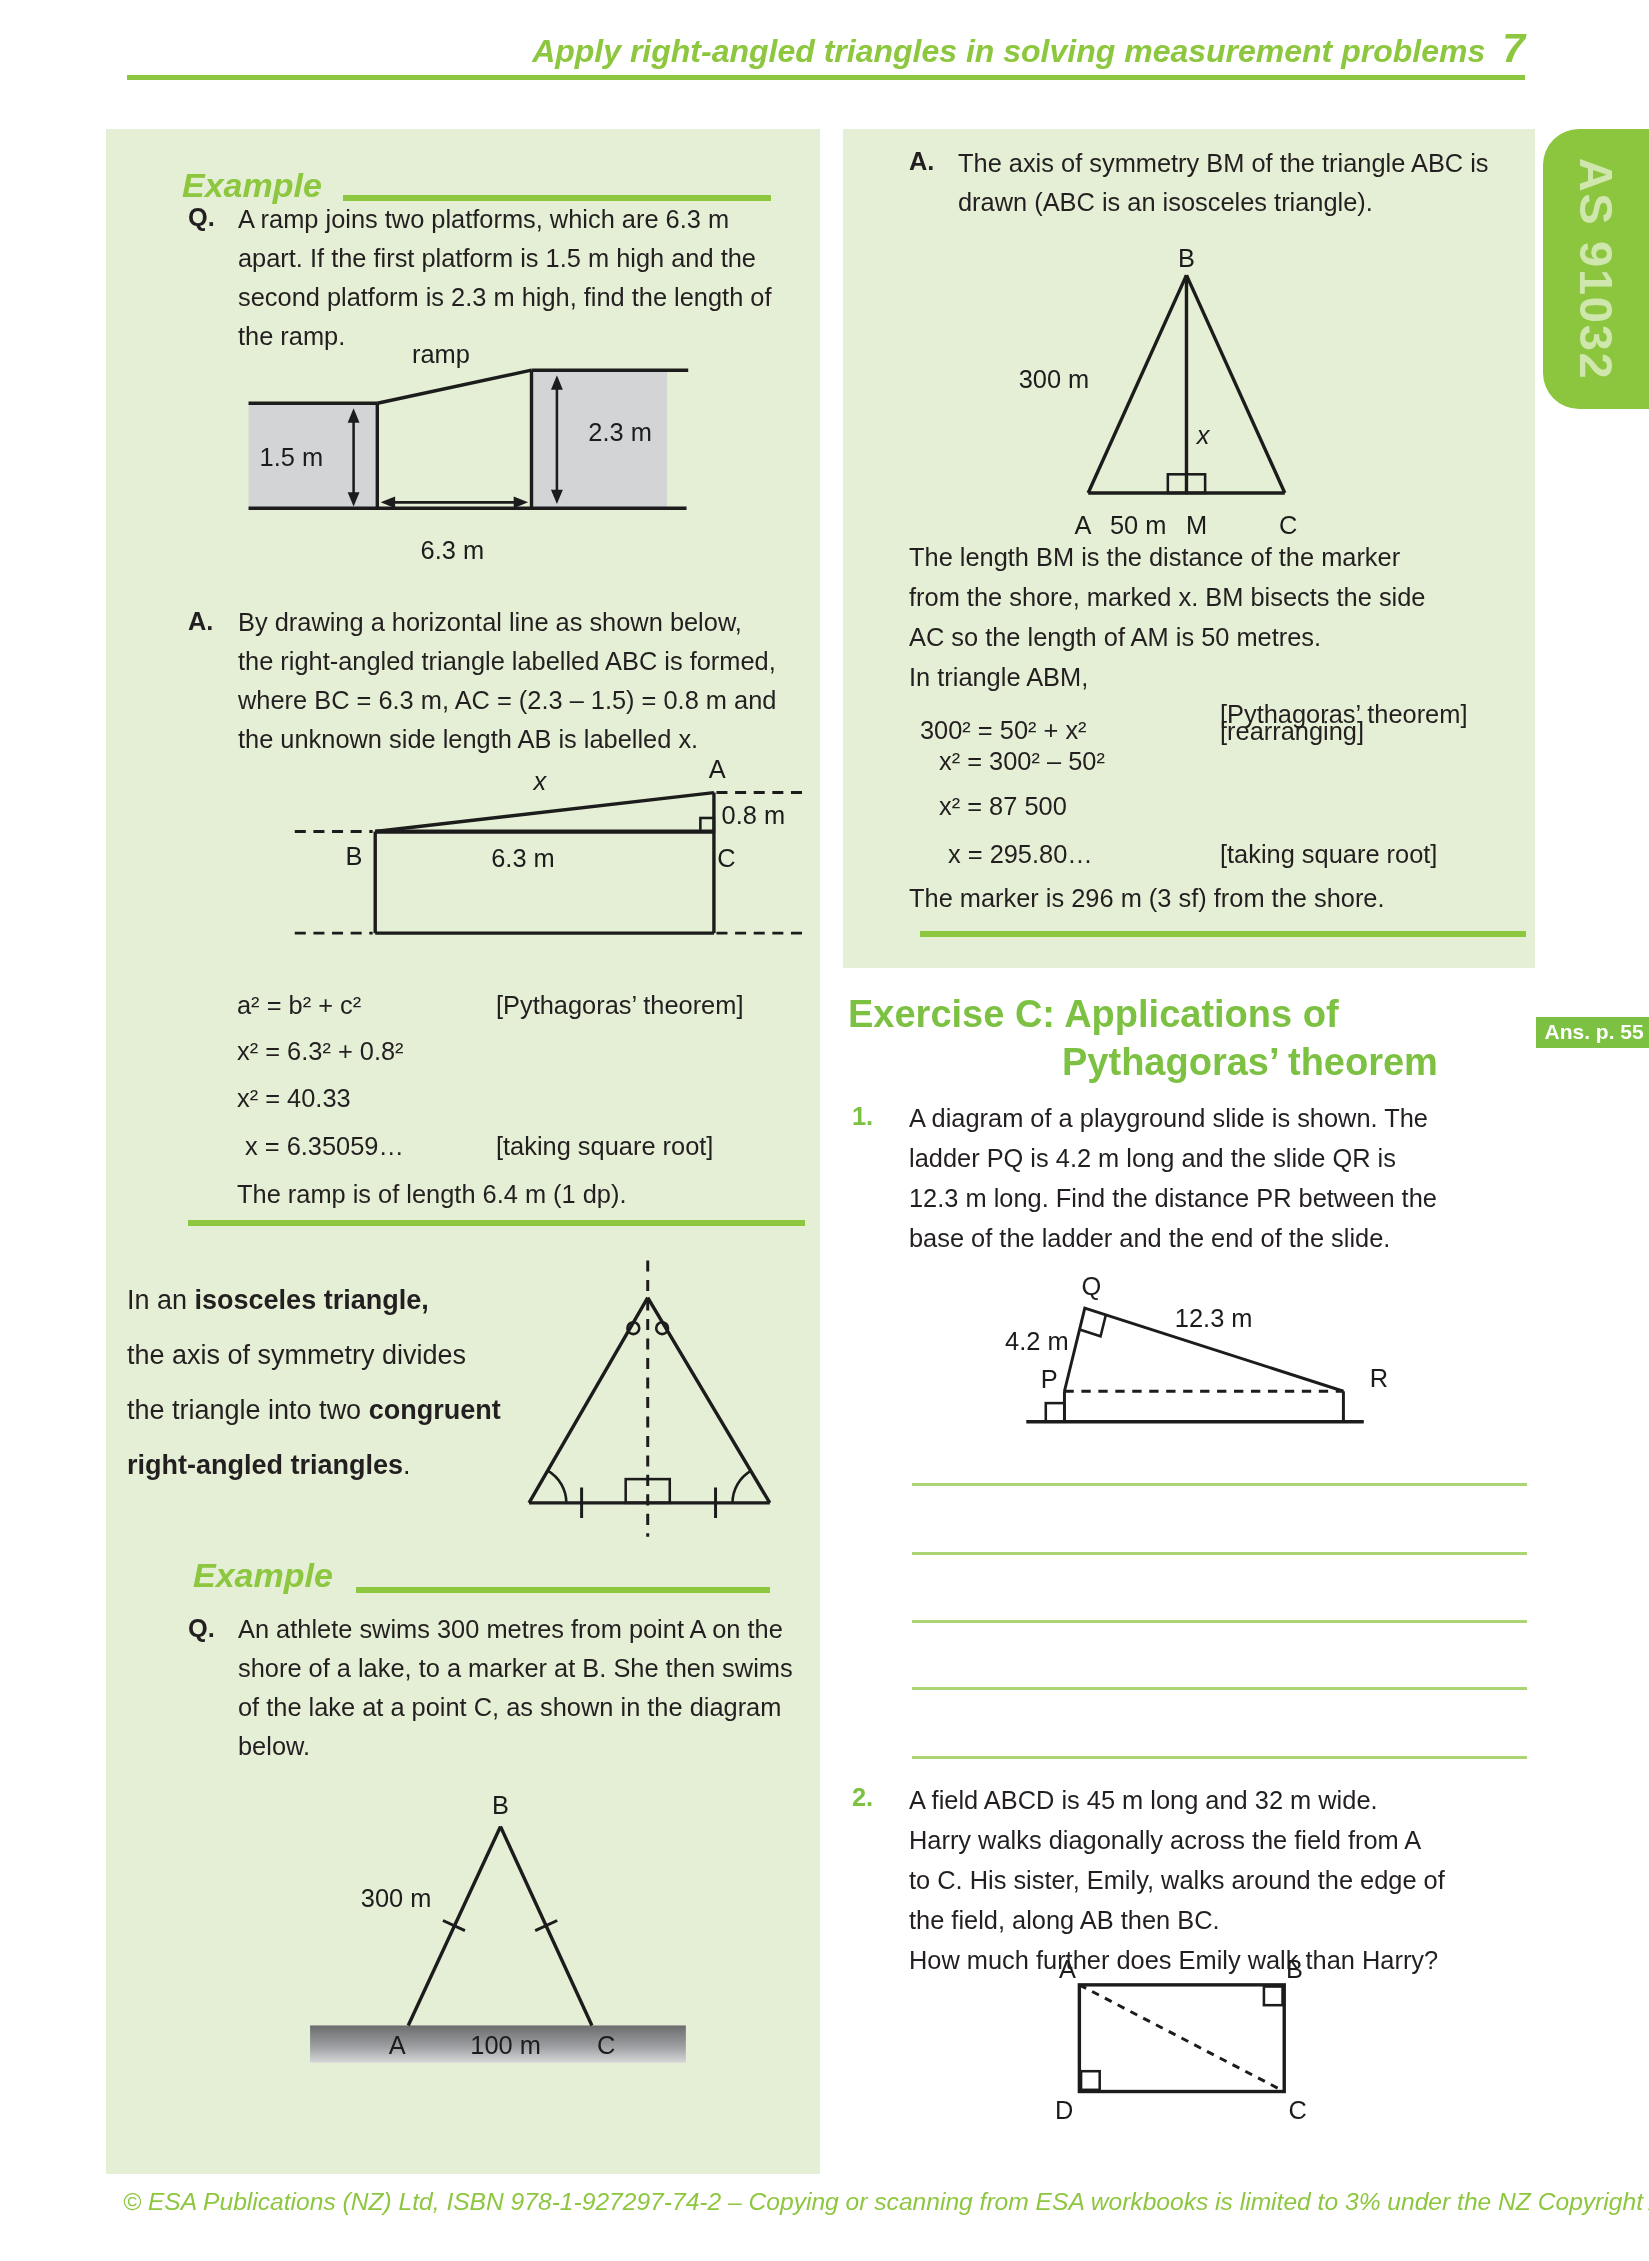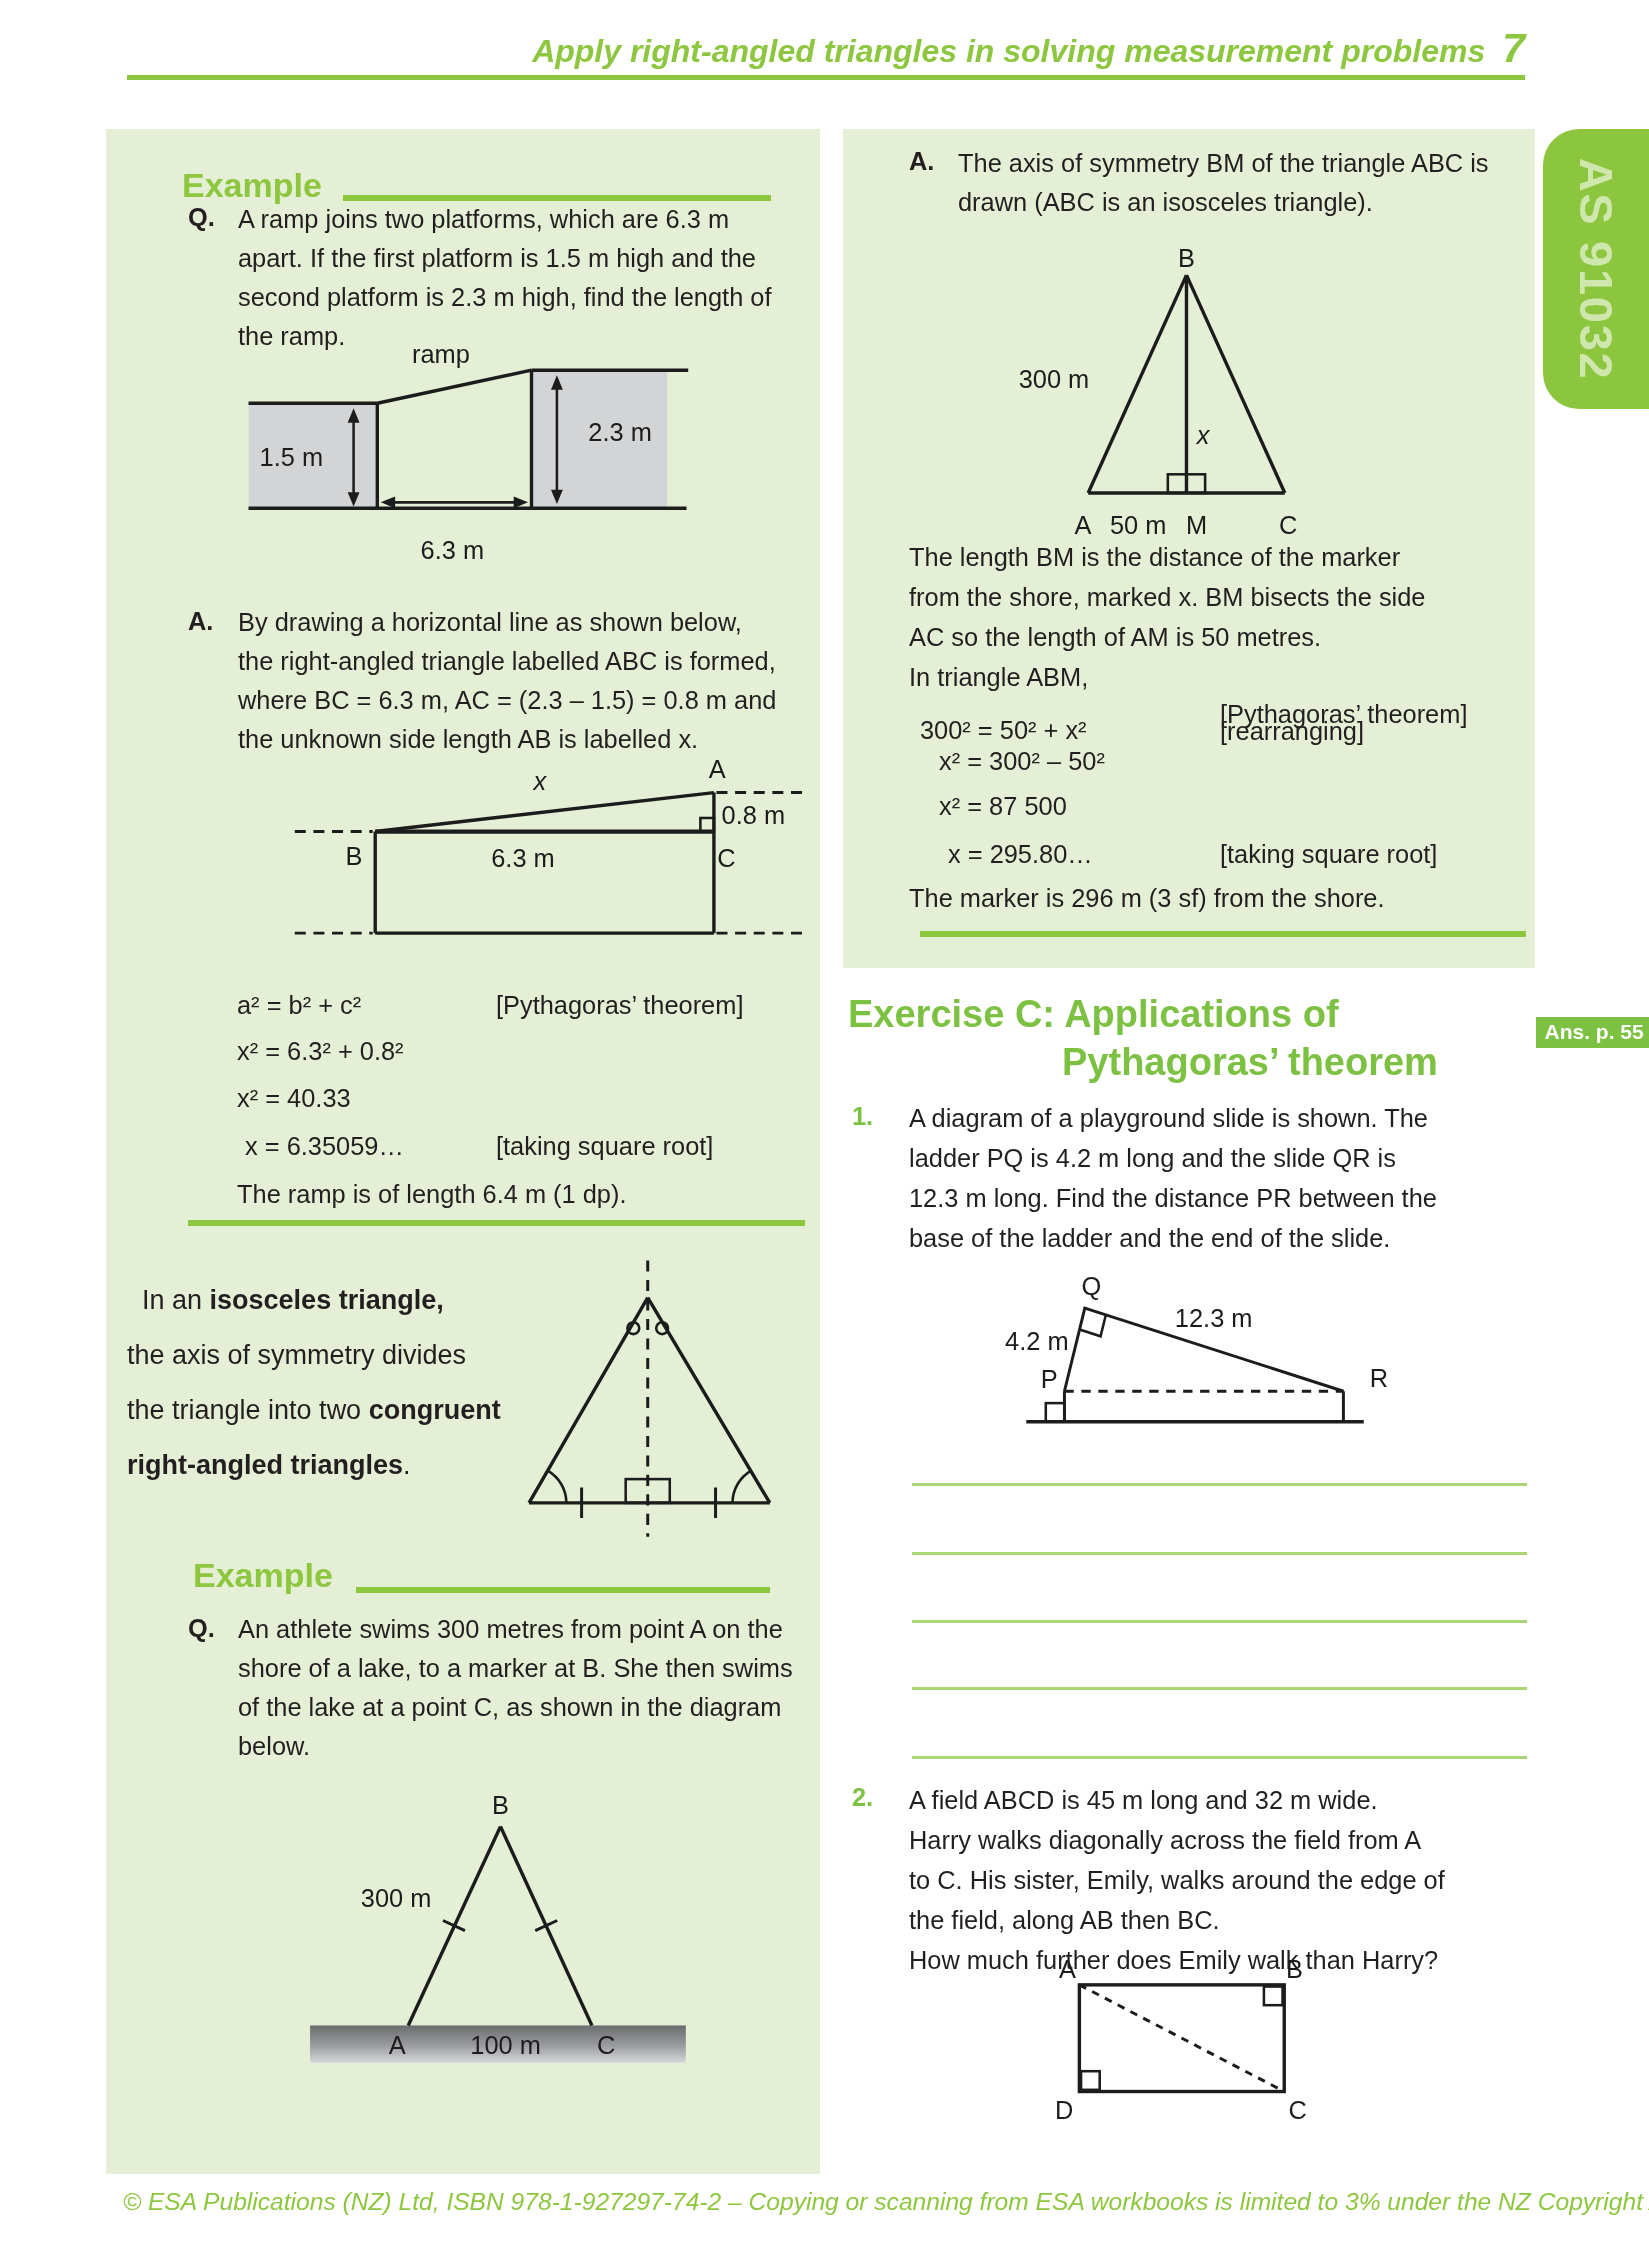--- a/index.html
+++ b/index.html
@@ -7,21 +7,21 @@
         font-family:"Liberation Sans",sans-serif;color:#231f20;overflow:hidden;}
   .abs{position:absolute;}
   .box{position:absolute;background:#e4efd5;}
   .rule{position:absolute;background:#8dc63f;}
   .ansline{position:absolute;background:#abd473;height:2.5px;}
   .body-text{font-size:25.4px;line-height:39px;}
   .lines span{display:block;white-space:nowrap;}
   .lh47 span{line-height:40px;}
   .qlabel{font-size:25.4px;font-weight:bold;}
   .eq{position:absolute;font-size:25.4px;white-space:nowrap;}
-  .example-h{position:absolute;font-size:34px;font-weight:bold;color:#8dc63f;}
+  .example-h{position:absolute;font-size:34px;font-weight:bold;font-style:italic;color:#8dc63f;}
   .title{position:absolute;top:25.4px;right:124px;white-space:nowrap;text-align:center;
          color:#8dc63f;font-style:italic;}
   .title .t{font-size:32px;font-weight:600;}
   .title .n{font-size:41px;font-weight:bold;margin-left:17px;}
   .ex-head{position:absolute;font-size:38px;font-weight:bold;color:#7cc142;white-space:nowrap;}
   .qnum{position:absolute;font-size:25.4px;font-weight:bold;color:#7cc142;}
   .badge{position:absolute;background:#7cc142;color:#ffffff;font-size:21px;font-weight:bold;
          padding:2.5px 8.5px 4.2px 8.5px;white-space:nowrap;}
   .note-text{position:absolute;font-size:27px;line-height:55px;}
   .note-text b{font-weight:bold;}
@@ -110,21 +110,21 @@
   <div class="eq" style="left:237px;top:991px;">a² = b² + c²</div>
   <div class="eq" style="left:496px;top:991px;">[Pythagoras’ theorem]</div>
   <div class="eq" style="left:237px;top:1037px;">x² = 6.3² + 0.8²</div>
   <div class="eq" style="left:237px;top:1084px;">x² = 40.33</div>
   <div class="eq" style="left:245px;top:1132px;">x = 6.35059…</div>
   <div class="eq" style="left:496px;top:1132px;">[taking square root]</div>
   <div class="eq" style="left:237px;top:1180px;">The ramp is of length 6.4 m (1 dp).</div>
   <div class="rule" style="left:188px;top:1220px;width:617px;height:6px;"></div>
 
   <div class="note-text" style="left:127px;top:1273px;">
-    <span style="display:block;margin-left:15px;"><span>In an </span><b>isosceles triangle,</b></span>
+    <span style="display:block;"><span>In an </span><b>isosceles triangle,</b></span>
     <span style="display:block;">the axis of symmetry divides</span>
     <span style="display:block;"><span>the triangle into two </span><b>congruent</b></span>
     <span style="display:block;"><b>right-angled triangles</b><span>.</span></span>
   </div>
 
   <svg style="left:507px;top:1257px;" width="284" height="284" viewBox="0 0 335 335">
     <path d="M166,4 L166,330" stroke-width="3.5" stroke-dasharray="13 10"></path>
     <path d="M166,48 L26,290 M166,48 L310,290 M26,290 L310,290" stroke-width="4"></path>
     <circle cx="149" cy="84" r="7" stroke-width="3"></circle>
     <circle cx="183" cy="84" r="7" stroke-width="3"></circle>

